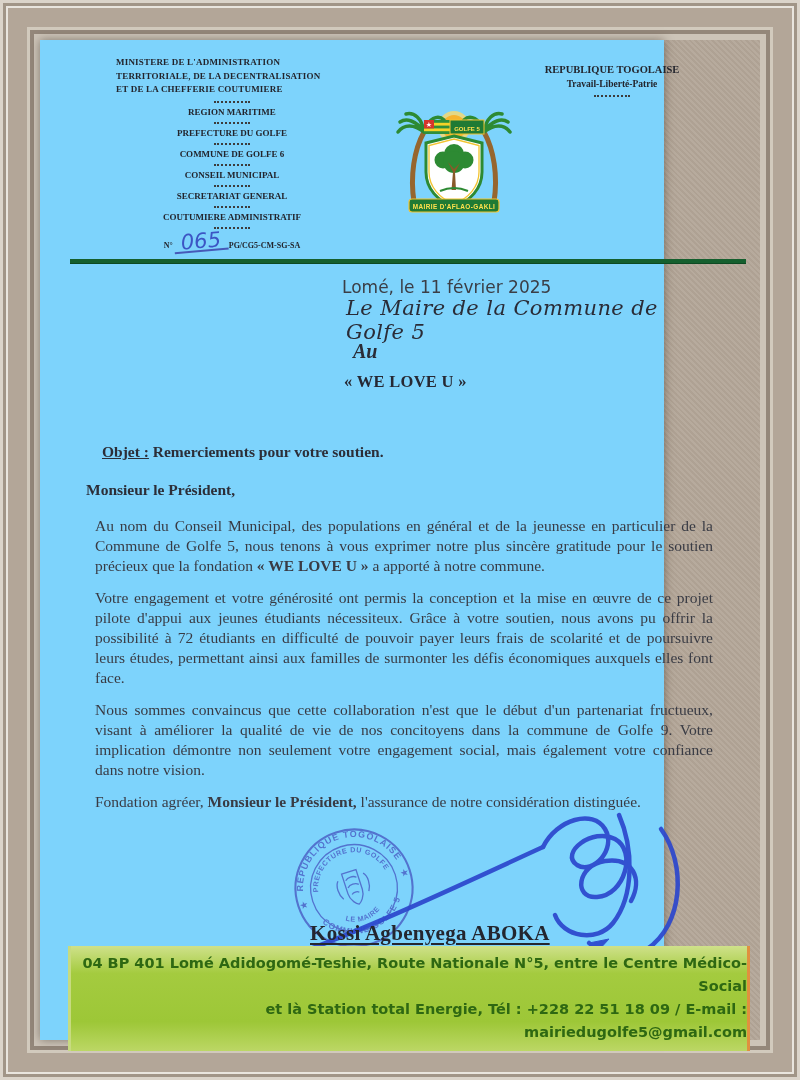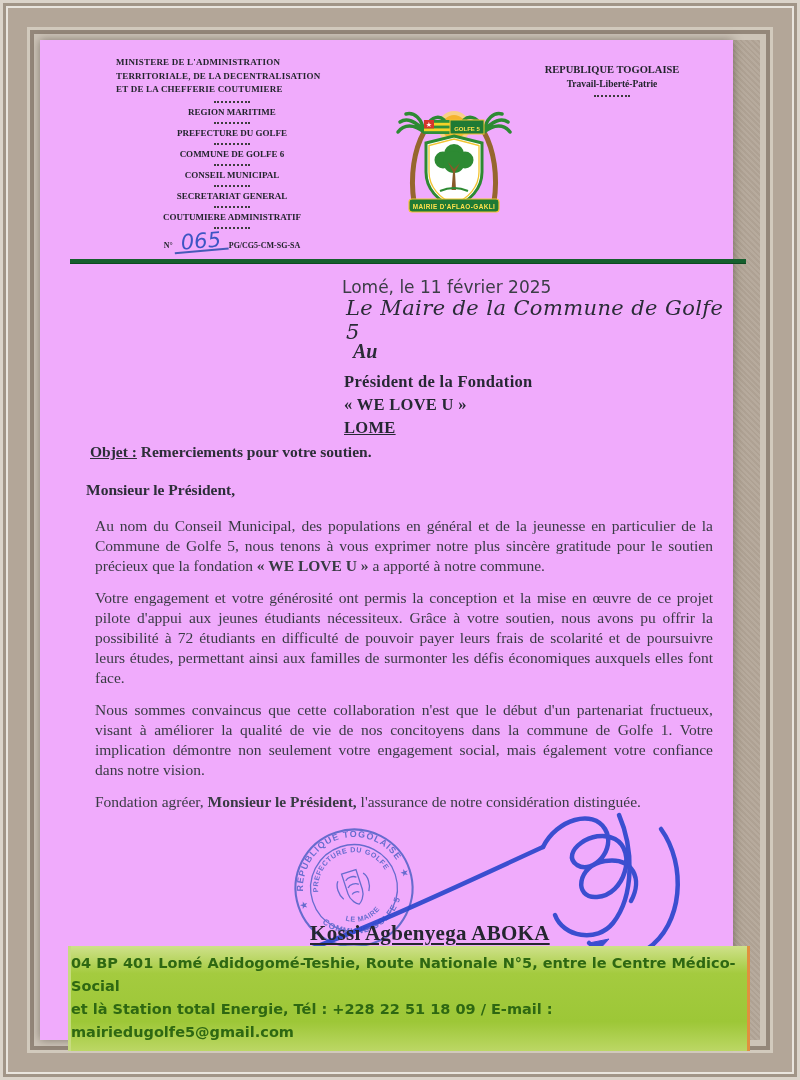--- a/index.html
+++ b/index.html
@@ -11,21 +11,21 @@
       inset 0 0 0 3px #dbd4ca,
       inset 0 0 0 6px #a19587,
       inset 0 0 0 8px #e9e5de,
       inset 0 0 0 27px #b3a698,
       inset 0 0 0 30px #d2cabd,
       inset 0 0 0 34px #94877a,
       inset 0 0 0 40px #cdc4b8;
     background:
       repeating-linear-gradient(45deg, rgba(255,255,255,.05) 0 2px, rgba(90,75,60,.05) 2px 4px),
       #b3a698;}
-  .paper{position:absolute;left:40px;top:40px;width:693px;height:1000px;background:#f0abfc;
+  .paper{position:absolute;left:40px;top:40px;width:624px;height:1000px;background:#7dd3fc;
     box-shadow:0 0 9px rgba(55,45,35,.5);}
   
   .hl{position:absolute;left:76px;top:16px;width:232px;text-align:center;color:#23252d;font-weight:bold;}
   .hl .ministry{text-align:left;font-size:9px;line-height:13.5px;letter-spacing:.2px;}
   .sep{width:36px;border-top:2px dotted #3c3c3c;margin:4px auto 4px;height:0;}
   .dept{font-size:9px;line-height:11px;}
   .ref{font-size:8px;margin-top:2px;white-space:nowrap;}
   .ref .no-hand{display:inline-block;font-family:"DejaVu Sans",sans-serif;font-style:italic;
     font-size:21px;line-height:16px;color:#3c55c4;transform:rotate(-5deg);
     border-bottom:2px solid #4659b8;padding:0 7px 1px;margin:0 1px -2px;font-weight:normal;}
@@ -39,32 +39,32 @@
   .rule{position:absolute;left:30px;top:219px;width:676px;height:4px;background:#155f2e;border-bottom:1px solid #0d4a22;}
   
   .date{position:absolute;left:302px;top:237px;font-family:"DejaVu Sans",sans-serif;font-size:17px;color:#3b3e46;}
   .script-title{position:absolute;left:306px;top:256px;font-family:"DejaVu Serif",serif;font-style:italic;
     font-size:21px;letter-spacing:.4px;color:#2a2c37;}
   .to{position:absolute;left:313px;top:300px;font-style:italic;font-weight:bold;font-size:20px;color:#2a2c37;}
   .recipient{position:absolute;left:304px;top:330px;font-weight:bold;font-size:16.5px;line-height:23px;color:#262833;letter-spacing:.3px;}
   .recipient .u{text-decoration:underline;}
   
   .body{position:absolute;left:46px;top:402px;width:636px;color:#393b44;font-size:15.5px;line-height:20px;text-align:justify;}
-  .objet{font-weight:bold;margin:0 4px 18px;color:#2c2e38;}
+  .objet{font-weight:bold;margin:0 16px 18px;color:#2c2e38;}
   .objet .lbl{text-decoration:underline;}
   .salut{font-weight:bold;margin:0 0 16px;color:#2c2e38;}
   .body p{margin:0 9px 12px;}
   .b{font-weight:bold;}
   
   .stamp{position:absolute;left:248px;top:782px;width:132px;height:132px;opacity:.82;}
   .scrawl{position:absolute;left:205px;top:763px;width:440px;height:192px;}
   .signer{position:absolute;left:270px;top:881px;width:250px;text-align:left;font-weight:bold;font-size:21px;
     color:#24262f;text-decoration:underline;text-underline-offset:3px;letter-spacing:.3px;}
   
-  .footer{position:absolute;left:28px;top:906px;width:676px;padding:6px 0 7px;text-align:left;
+  .footer{position:absolute;left:28px;top:906px;width:676px;padding:6px 0 7px;text-align:right;
     font-family:"DejaVu Sans",sans-serif;font-weight:bold;font-size:14.5px;line-height:23px;color:#2e6812;
     background:linear-gradient(#cfe18a, #a4cb3f 26%, #9dc737 72%, #bcd765);
     border-left:3px solid #c7db80;border-right:3px solid #e0903f;}
 </style>
 </head>
 <body>
 
 <div class="scene">
   <div class="frame"></div>
 
@@ -147,34 +147,32 @@
     </svg>
 
     <div class="rule"></div>
 
     <div class="date">Lomé, le 11 février 2025</div>
 
     <div class="script-title">Le Maire de la Commune de Golfe 5</div>
     <div class="to">Au</div>
 
     <div class="recipient">
-      <div>Président de la Fondation</div>
       <div>« WE LOVE U »</div>
-      <div class="u">LOME</div>
     </div>
 
     <div class="body">
       <div class="objet">
         <span class="lbl">Objet :</span>
         <span>Remerciements pour votre soutien.</span>
       </div>
       <div class="salut">Monsieur le Président,</div>
       <p><span>Au nom du Conseil Municipal, des populations en général et de la jeunesse en particulier de la Commune de Golfe 5, nous tenons à vous exprimer notre plus sincère gratitude pour le soutien précieux que la fondation </span><span class="b">« WE LOVE U »</span><span> a apporté à notre commune.</span></p>
       <p>Votre engagement et votre générosité ont permis la conception et la mise en œuvre de ce projet pilote d'appui aux jeunes étudiants nécessiteux.  Grâce à votre soutien, nous avons pu offrir la possibilité à 72 étudiants en difficulté de pouvoir payer leurs frais de scolarité et de poursuivre leurs études, permettant ainsi aux familles de surmonter les défis économiques auxquels elles font face.</p>
-      <p>Nous sommes convaincus que cette collaboration n'est que le début d'un partenariat fructueux, visant à améliorer la qualité de vie de nos concitoyens dans la commune de Golfe 1. Votre implication démontre non seulement votre engagement social, mais également votre confiance dans notre vision.</p>
+      <p>Nous sommes convaincus que cette collaboration n'est que le début d'un partenariat fructueux, visant à améliorer la qualité de vie de nos concitoyens dans la commune de Golfe 9. Votre implication démontre non seulement votre engagement social, mais également votre confiance dans notre vision.</p>
       <p><span>Fondation agréer, </span><span class="b">Monsieur le Président,</span><span> l'assurance de notre considération distinguée.</span></p>
     </div>
 
     <svg class="stamp" viewBox="0 0 140 140">
       <defs>
         <path id="arcOutTop" d="M 16,70 A 54,54 0 0 1 124,70"></path>
         <path id="arcOutBot" d="M 21,84 A 52,52 0 0 0 119,84"></path>
         <path id="arcInTop" d="M 32,70 A 38,38 0 0 1 108,70"></path>
         <path id="arcInBot" d="M 37,80 A 34,34 0 0 0 103,80"></path>
       </defs>

